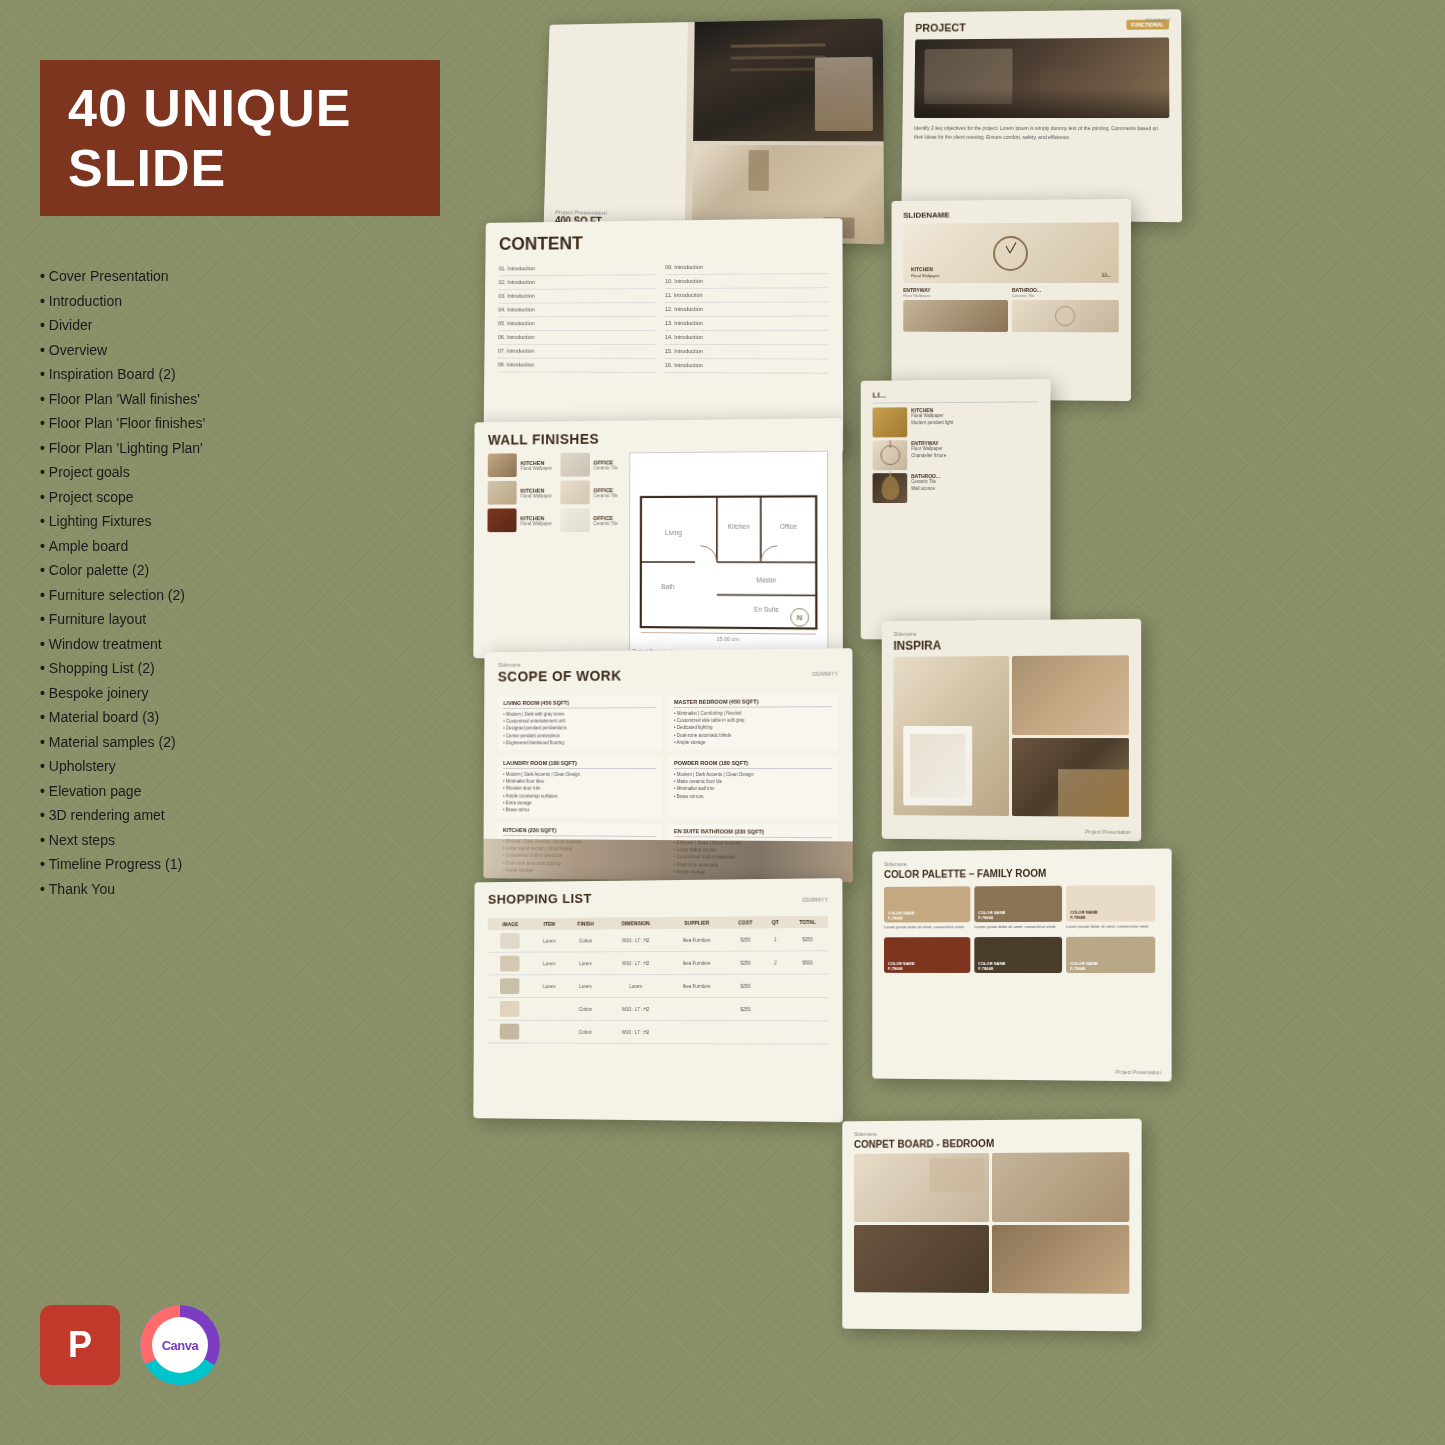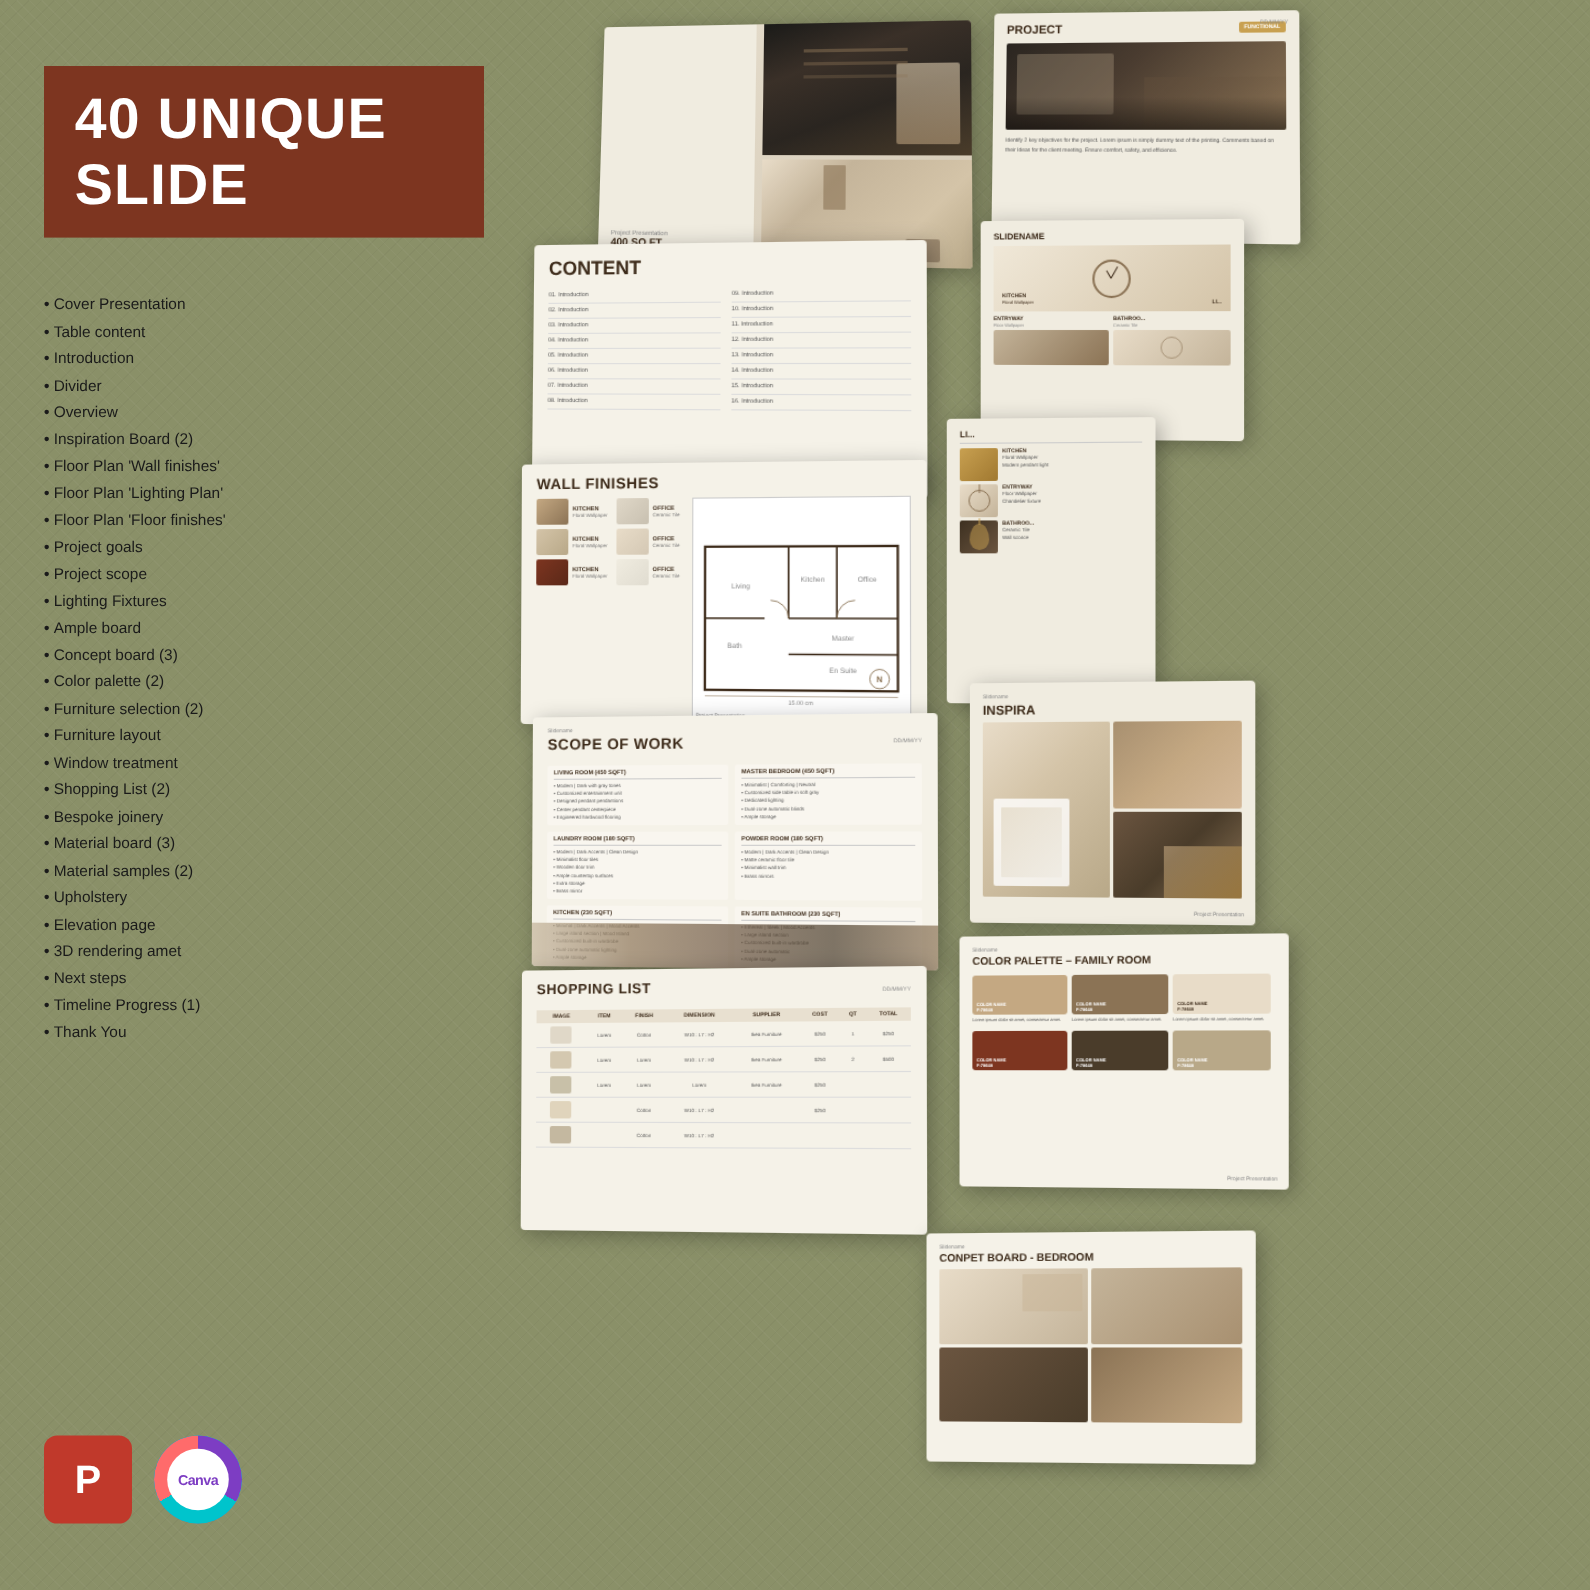--- a/index.html
+++ b/index.html
@@ -575,33 +575,31 @@
     }
   </style>
 </head>
 <body>
 
 <div class="left-panel">
   <div class="title-badge">40 UNIQUE SLIDE</div>
 
   <ul class="slide-list">
     <li>Cover Presentation</li>
-    <li>Table content</li>
     <li>Introduction</li>
     <li>Divider</li>
     <li>Overview</li>
     <li>Inspiration Board (2)</li>
     <li>Floor Plan 'Wall finishes'</li>
+    <li>Floor Plan 'Floor finishes'</li>
     <li>Floor Plan 'Lighting Plan'</li>
-    <li>Floor Plan 'Floor finishes'</li>
     <li>Project goals</li>
     <li>Project scope</li>
     <li>Lighting Fixtures</li>
     <li>Ample board</li>
-    <li>Concept board (3)</li>
     <li>Color palette (2)</li>
     <li>Furniture selection (2)</li>
     <li>Furniture layout</li>
     <li>Window treatment</li>
     <li>Shopping List (2)</li>
     <li>Bespoke joinery</li>
     <li>Material board (3)</li>
     <li>Material samples (2)</li>
     <li>Upholstery</li>
     <li>Elevation page</li>

